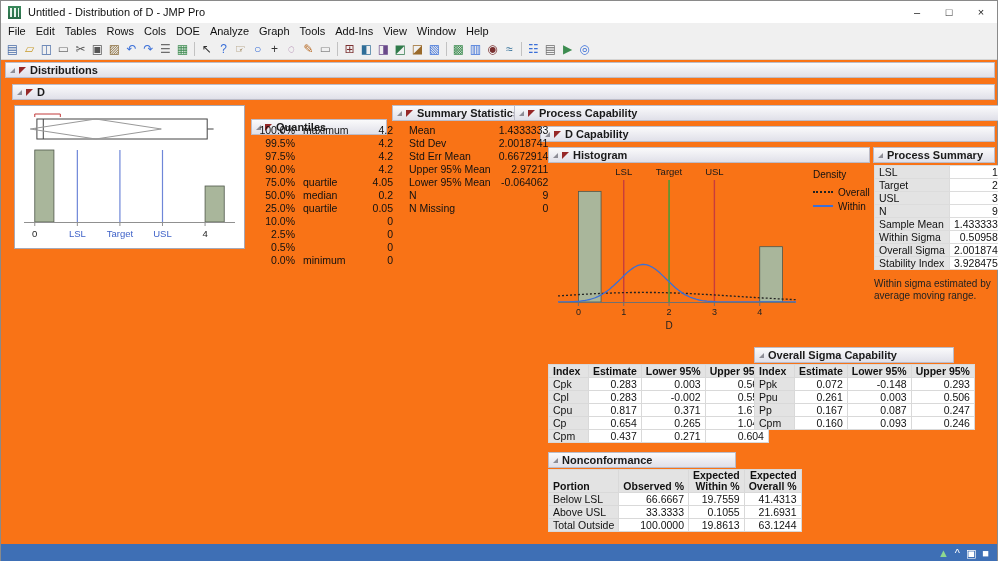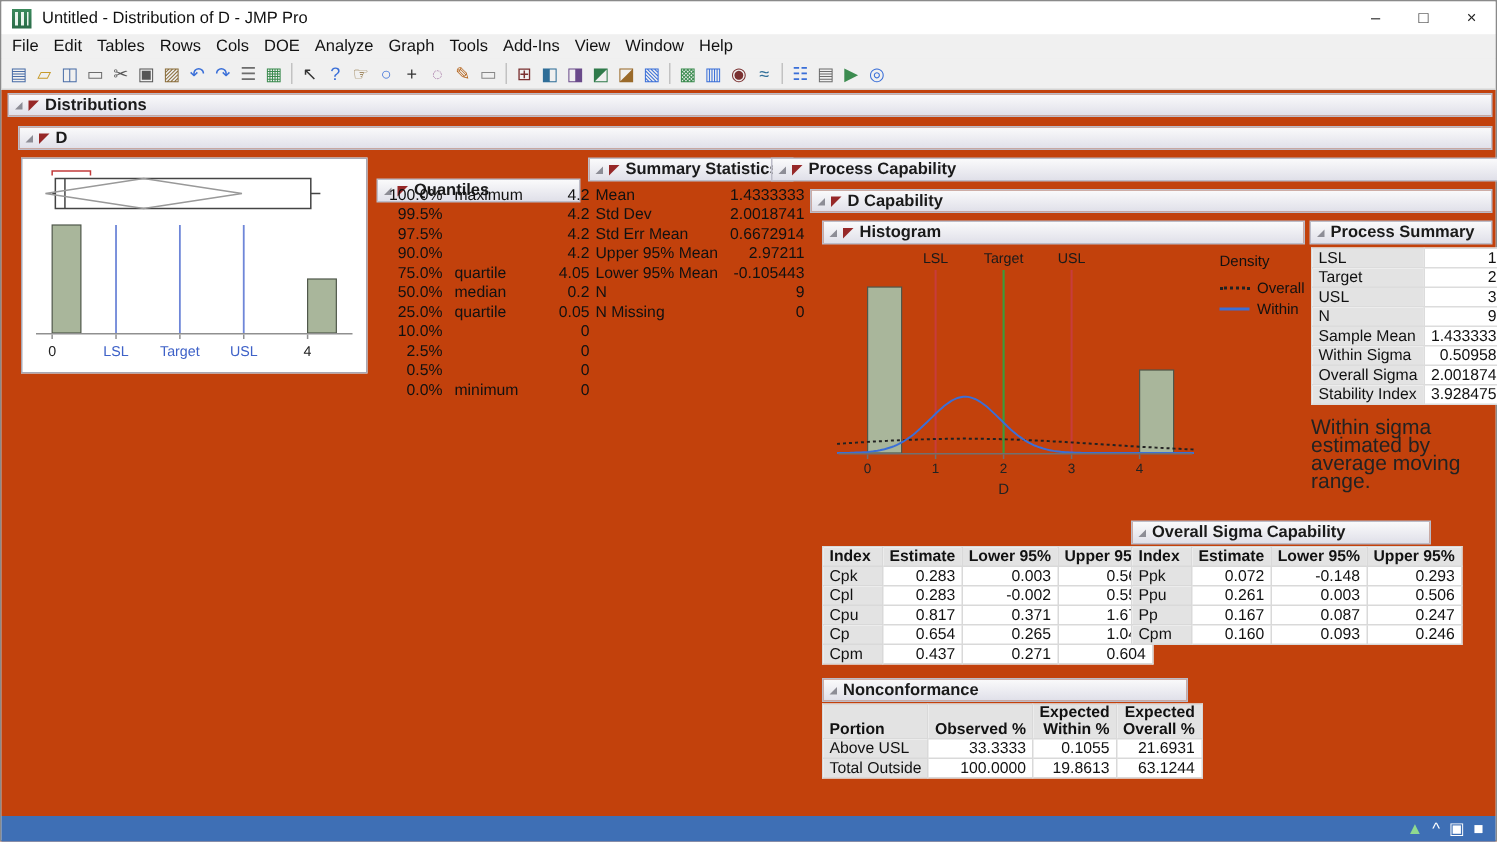--- a/index.html
+++ b/index.html
@@ -20,21 +20,21 @@
   
   .menubar { position:absolute; top:22px; left:0; width:100%; height:16px; background:#f0f0f0; display:flex; align-items:center; font-size:11px; color:#111; padding-left:2px; }
   .menu-item { padding:0 5px; }
 
   
   .toolbar { position:absolute; top:38px; left:0; width:100%; height:21px; background:#f0f0f0; border-bottom:1px solid #d4d4d4; display:flex; align-items:center; padding-left:3px; }
   .tb-icon { width:17px; height:17px; display:inline-flex; align-items:center; justify-content:center; font-size:12px; line-height:1; }
   .tb-sep { width:1px; height:14px; background:#c2c2c2; margin:0 3px; display:inline-block; }
 
   
-  .report { position:absolute; top:59px; left:0; width:100%; height:484px; background:#c2410c; }
+  .report { position:absolute; top:59px; left:0; width:100%; height:484px; background:#f97316; }
 
   
   .ohdr { position:absolute; height:16px; background:linear-gradient(#fafafb,#e0e0e9); border:1px solid #bcbcc8; display:flex; align-items:center; gap:4px; padding:0 4px; }
   .ohdr-title { font-size:11px; font-weight:bold; color:#1a1a1a; line-height:14px; }
   .gray-tri { width:0; height:0; border-bottom:5px solid #8d8d96; border-left:5px solid transparent; }
   .red-tri { width:0; height:0; border-top:7px solid #962828; border-right:7px solid transparent; }
 
   
   .graph-frame { position:absolute; left:13px; top:104px; width:231px; height:144px; background:#ffffff; border:1px solid #a8a8b4; }
 
@@ -48,21 +48,21 @@
   .grid-table th { background:#e3e3e3; font-weight:bold; text-align:right; vertical-align:bottom; }
   .grid-table th.lbl { text-align:left; }
   .grid-table td.lbl { background:#e3e3e3; text-align:left; }
   .kv-table { border:1px solid #c3c3c3; background:#ffffff; }
   .kv-table td { border:1px solid #dcdcdc; }
   .kv-table td.lbl { background:#e3e3e3; }
   .h2l { display:flex; flex-direction:column; align-items:flex-end; line-height:11px; }
   .h2l span { display:block; }
   th.lbl .h2l { align-items:flex-start; }
 
-  .note { position:absolute; font-size:14px; color:#222; line-height:12px; }
+  .note { position:absolute; font-size:10px; color:#222; line-height:12px; }
 
   
   .cap-legend { position:absolute; left:812px; top:168px; font-size:10px; color:#111; }
   .leg-title { margin-bottom:5px; }
   .leg-item { display:flex; align-items:center; gap:5px; height:14px; }
   .leg-swatch { width:20px; height:0; }
   .leg-dotted { border-top:2px dotted #222; }
   .leg-solid { border-top:2px solid #3a6fd8; }
 
   
@@ -180,21 +180,21 @@
       <span class="ohdr-title">Histogram</span>
     </div>
     <div class="ohdr" style="left:872px;top:87px;width:122px">
       <span class="gray-tri"></span>
       <span class="ohdr-title">Process Summary</span>
     </div>
     <div class="ohdr" style="left:753px;top:287px;width:200px">
       <span class="gray-tri"></span>
       <span class="ohdr-title">Overall Sigma Capability</span>
     </div>
-    <div class="ohdr" style="left:547px;top:392px;width:244px">
+    <div class="ohdr" style="left:547px;top:392px;width:188px">
       <span class="gray-tri"></span>
       <span class="ohdr-title">Nonconformance</span>
     </div>
 
     <div class="graph-frame" style="top:45px">
       <svg id="svg-dist" width="229" height="142">
           <line x1="19.77227722772277" y1="23" x2="21.9009900990099" y2="23" stroke="#444" stroke-width="1"></line>
           <line x1="192.1980198019802" y1="23" x2="198.58415841584159" y2="23" stroke="#444" stroke-width="1"></line>
           <rect x="21.9009900990099" y="13" width="170.2970297029703" height="20" fill="#ffffff" stroke="#444"></rect>
           <line x1="28.287128712871286" y1="13" x2="28.287128712871286" y2="33" stroke="#444"></line>
@@ -290,21 +290,21 @@
 
             <tr>
               <td class="num">0.0%</td>
               <td>minimum</td>
               <td class="num">0</td>
             </tr>
           </tbody>
       </table>
     </div>
 
-    <div class="abs" style="left:392px;top:63px">
+    <div class="abs" style="left:404px;top:63px">
       <table class="flat-table">
         <colgroup>
             <col style="width:84px">
             <col style="width:50px">
           </colgroup>
         <tbody>
 
             <tr>
               <td>Mean</td>
               <td class="num">1.4333333</td>
@@ -320,21 +320,21 @@
               <td class="num">0.6672914</td>
             </tr>
 
             <tr>
               <td>Upper 95% Mean</td>
               <td class="num">2.97211</td>
             </tr>
 
             <tr>
               <td>Lower 95% Mean</td>
-              <td class="num">-0.105443</td>
+              <td class="num">-0.064062</td>
             </tr>
 
             <tr>
               <td>N</td>
               <td class="num">9</td>
             </tr>
 
             <tr>
               <td>N Missing</td>
               <td class="num">0</td>
@@ -569,20 +569,26 @@
             <th>
               <div class="h2l">
                   <span>Expected</span>
                   <span>Overall %</span>
                 </div>
             </th>
           </tr>
         </thead>
         <tbody>
 
+            <tr>
+              <td class="lbl">Below LSL</td>
+              <td class="num">66.6667</td>
+              <td class="num">19.7559</td>
+              <td class="num">41.4313</td>
+            </tr>
 
             <tr>
               <td class="lbl">Above USL</td>
               <td class="num">33.3333</td>
               <td class="num">0.1055</td>
               <td class="num">21.6931</td>
             </tr>
 
             <tr>
               <td class="lbl">Total Outside</td>

